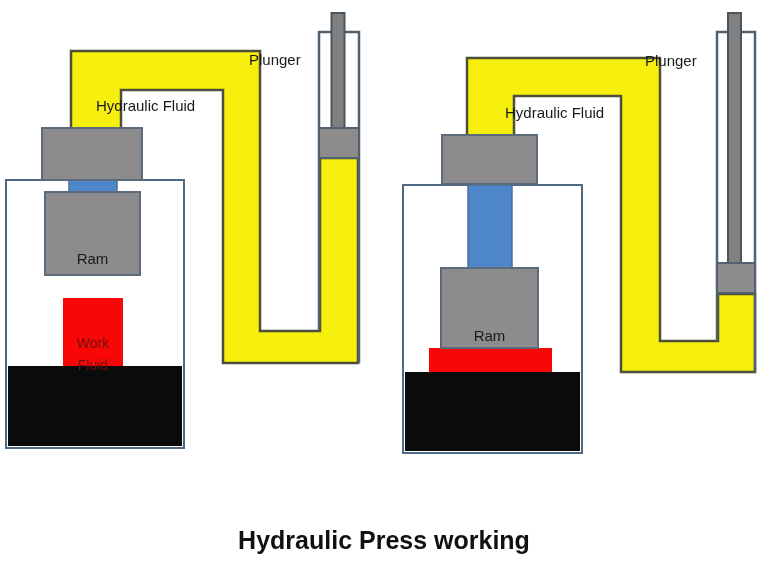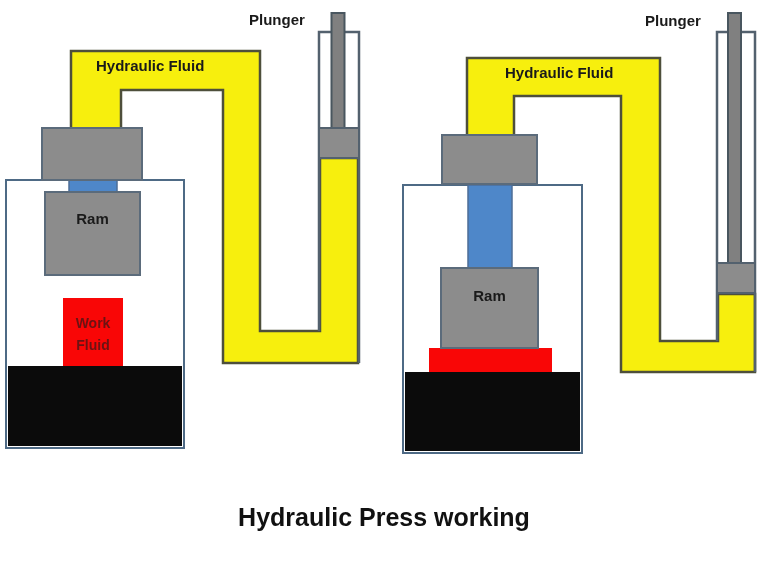--- a/index.html
+++ b/index.html
@@ -6,39 +6,40 @@
   .stage{
     position:relative;
     width:768px;height:576px;
     background:#ffffff;
     font-family:"Liberation Sans", sans-serif;
     overflow:hidden;
   }
   .stage svg{position:absolute;left:0;top:0;}
   .lbl{
     position:absolute;
-    font-weight:700;
+    font-weight:400;
     color:#1a1a1a;
     font-size:15px;
     line-height:1.2;
     white-space:nowrap;
+    margin-top:40px;
   }
   .lbl-plunger-left{left:249px;top:11px;width:66px;}
   .lbl-plunger-right{left:645px;top:12px;width:66px;}
   .lbl-fluid-left{left:96px;top:57px;width:124px;}
   .lbl-fluid-right{left:505px;top:64px;width:124px;}
   .lbl-ram-left{left:45px;top:210px;width:95px;text-align:center;}
   .lbl-ram-right{left:441px;top:287px;width:97px;text-align:center;}
   .lbl-work{
-    left:63px;top:312px;width:60px;
+    left:63px;top:292px;width:60px;
     text-align:center;font-size:14px;line-height:22px;
     color:#6b1313;white-space:normal;
   }
   .title{
-    position:absolute;left:0;top:503px;width:768px;
+    position:absolute;left:0;top:526px;width:768px;
     text-align:center;font-weight:700;font-size:25px;color:#111111;
   }
 </style>
 </head>
 <body>
 
 <div class="stage">
 
   <svg width="768" height="576" viewBox="0 0 768 576">
 

